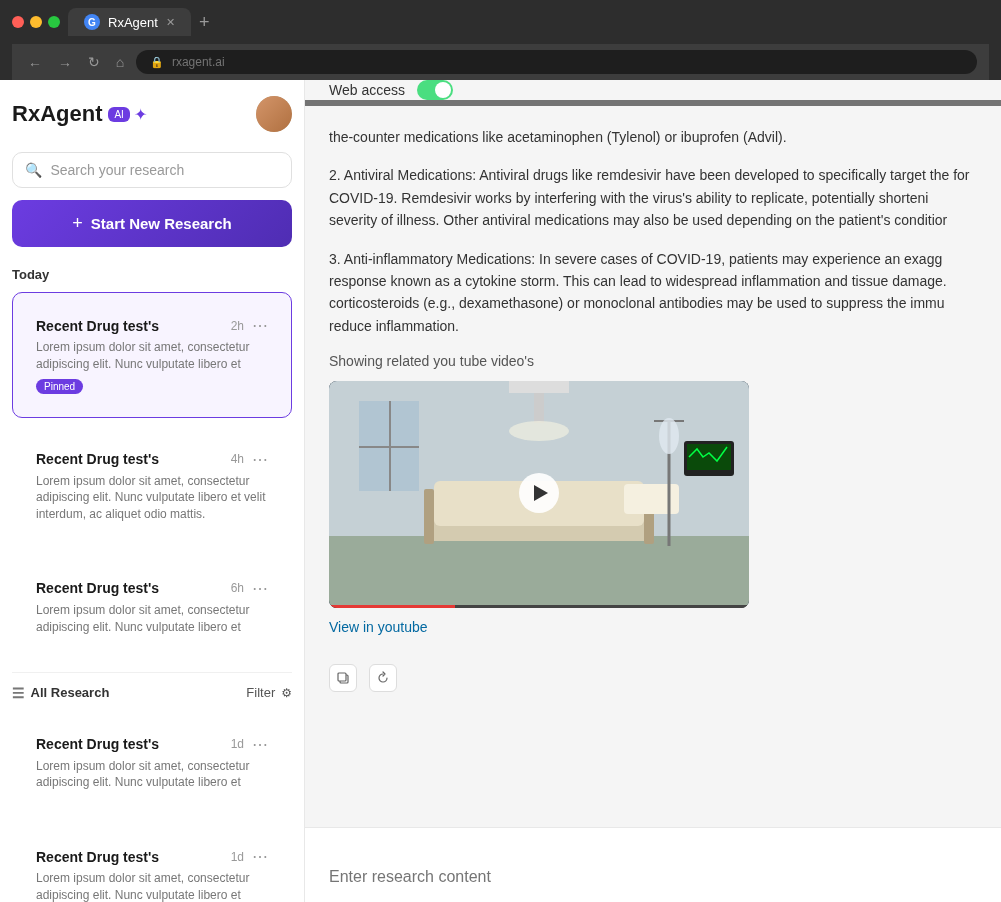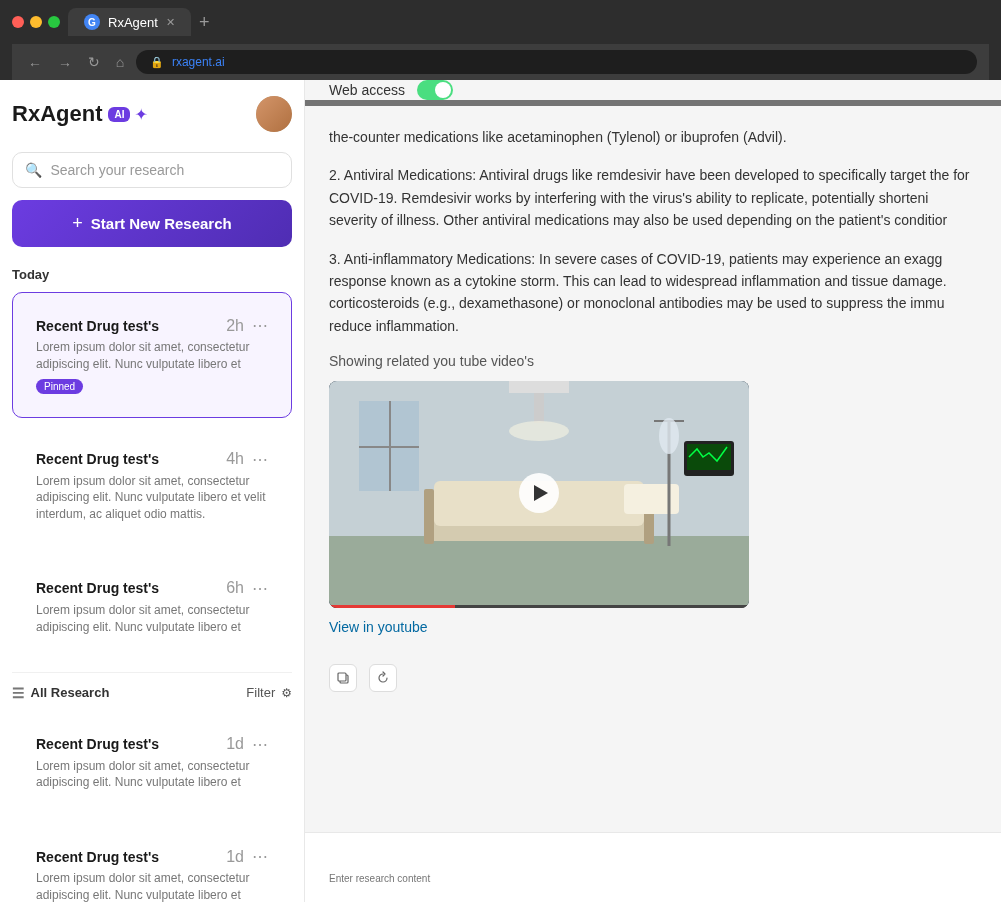--- a/index.html
+++ b/index.html
@@ -12,52 +12,52 @@
     .traffic-light { width: 12px; height: 12px; border-radius: 50%; }
     .tl-red { background: #ff5f57; }
     .tl-yellow { background: #febc2e; }
     .tl-green { background: #28c840; }
     .browser-tab { background: #3d3d3d; border-radius: 8px 8px 0 0; padding: 6px 16px; display: flex; align-items: center; gap: 8px; color: #fff; font-size: 13px; }
     .tab-favicon { width: 16px; height: 16px; background: #4285f4; border-radius: 50%; display: flex; align-items: center; justify-content: center; font-size: 10px; color: white; font-weight: bold; }
     .tab-close { color: #999; font-size: 11px; cursor: pointer; }
     .browser-toolbar { background: #3d3d3d; padding: 6px 12px; display: flex; align-items: center; gap: 8px; }
     .nav-btn { color: #999; background: none; border: none; cursor: pointer; font-size: 14px; padding: 2px 4px; }
     .address-bar { flex: 1; background: #1e1e1e; border-radius: 20px; padding: 5px 14px; display: flex; align-items: center; gap: 8px; }
-    .address-text { color: #3b82f6; font-size: 12px; }
+    .address-text { color: #737373; font-size: 12px; }
     .lock-icon { color: #999; font-size: 11px; }
 
     
     .app-container { display: flex; height: calc(902px - 80px); background: #fff; }
 
     
     .sidebar { width: 305px; background: #fff; border-right: 1px solid #e8e8e8; display: flex; flex-direction: column; padding: 16px 12px; flex-shrink: 0; }
     .sidebar-header { display: flex; align-items: center; justify-content: space-between; margin-bottom: 20px; }
     .logo { display: flex; align-items: center; gap: 4px; }
     .logo-text { font-size: 22px; font-weight: 700; color: #1a1a1a; }
-    .logo-ai-badge { background: #6c3ce1; color: white; font-size: 10px; font-weight: 700; padding: 2px 6px; border-radius: 6px; margin-left: 2px; }
+    .logo-ai-badge { background: #6c3ce1; color: white; font-size: 10px; font-weight: 400; padding: 2px 6px; border-radius: 6px; margin-left: 2px; }
     .logo-sparkle { color: #6c3ce1; font-size: 16px; }
     .avatar { width: 36px; height: 36px; border-radius: 50%; background: #c0a080; overflow: hidden; display: flex; align-items: center; justify-content: center; }
     .avatar-img { width: 36px; height: 36px; border-radius: 50%; background: linear-gradient(135deg, #d4956a, #b07040); }
 
     .search-bar { display: flex; align-items: center; gap: 8px; border: 1px solid #e0e0e0; border-radius: 10px; padding: 9px 12px; margin-bottom: 12px; cursor: pointer; }
     .search-icon { color: #999; font-size: 14px; }
     .search-placeholder { color: #999; font-size: 14px; }
 
     .new-research-btn { background: linear-gradient(135deg, #6c3ce1, #4f2db3); color: white; border: none; border-radius: 10px; padding: 13px; width: 100%; font-size: 15px; font-weight: 600; cursor: pointer; display: flex; align-items: center; justify-content: center; gap: 8px; margin-bottom: 20px; }
     .new-research-btn .plus { font-size: 18px; font-weight: 300; }
 
     .section-label { font-size: 13px; font-weight: 600; color: #333; margin-bottom: 10px; }
 
     .research-card { border-radius: 10px; padding: 23px; margin-bottom: 8px; cursor: pointer; border: 1px solid transparent; }
     .research-card.active { border-color: #6c3ce1; background: #f8f4ff; }
     .research-card.inactive { background: transparent; }
     .card-header { display: flex; align-items: center; justify-content: space-between; margin-bottom: 4px; }
     .card-title { font-size: 14px; font-weight: 600; color: #1a1a1a; }
     .card-meta { display: flex; align-items: center; gap: 8px; }
-    .card-time { font-size: 16px; color: #999; }
+    .card-time { font-size: 12px; color: #999; }
     .card-menu { color: #999; cursor: pointer; font-size: 16px; }
     .card-excerpt { font-size: 12px; color: #777; line-height: 1.4; }
     .pinned-badge { background: #6c3ce1; color: white; font-size: 10px; padding: 2px 8px; border-radius: 10px; display: inline-block; margin-top: 6px; }
 
     .divider { border: none; border-top: 1px solid #f0f0f0; margin: 4px 0 12px; }
 
     .all-research-header { display: flex; align-items: center; justify-content: space-between; margin-bottom: 10px; }
     .all-research-label { display: flex; align-items: center; gap: 6px; font-size: 13px; font-weight: 600; color: #333; }
     .filter-area { display: flex; align-items: flex-end; gap: 6px; font-size: 13px; color: #555; cursor: pointer; }
     .filter-icon { font-size: 12px; }
@@ -89,21 +89,21 @@
     .video-progress { height: 3px; background: #444; position: relative; }
     .video-progress-fill { height: 100%; width: 30%; background: #e53935; }
 
     .youtube-link { color: #0369a1; font-size: 14px; text-decoration: none; cursor: pointer; }
 
     .action-icons { display: flex; gap: 12px; margin-top: 16px; padding-top: 12px; }
     .action-icon-btn { width: 28px; height: 28px; border: 1px solid #ddd; border-radius: 6px; display: flex; align-items: center; justify-content: center; cursor: pointer; background: #fff; color: #666; font-size: 14px; }
 
     
     .bottom-input { background: #fff; border-top: 1px solid #e8e8e8; padding: 16px 24px; }
-    .input-field { width: 100%; border: none; outline: none; font-size: 10px; color: #999; background: transparent; margin-top: 24px; }
+    .input-field { width: 100%; border: none; outline: none; font-size: 16px; color: #999; background: transparent; margin-top: 24px; }
   </style>
 </head>
 <body>
 
 <div class="browser-chrome">
   <div class="browser-titlebar">
     <div class="traffic-lights">
       <div class="traffic-light tl-red"></div>
       <div class="traffic-light tl-yellow"></div>
       <div class="traffic-light tl-green"></div>

